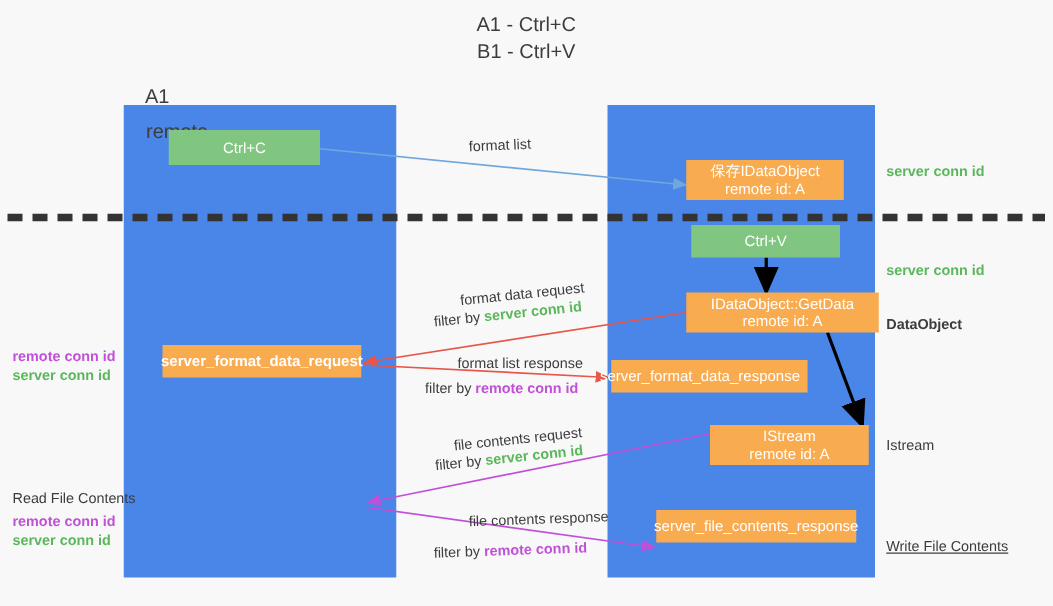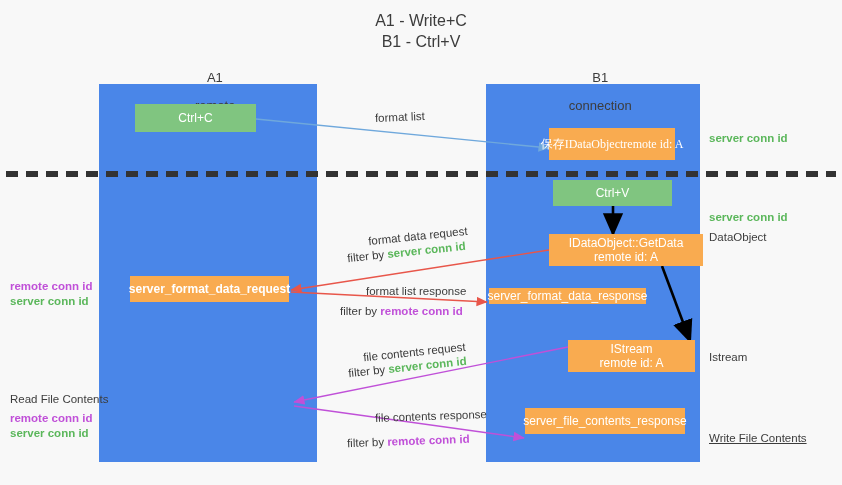--- a/index.html
+++ b/index.html
@@ -12,21 +12,21 @@
   #canvas{position:relative;width:842px;height:485px;}
   svg.layer{position:absolute;left:0;top:0;width:842px;height:485px;pointer-events:none;}
 
   .title{
     position:absolute;left:0;top:10px;width:842px;text-align:center;
     font-size:16px;color:#3c3c3c;line-height:21px;white-space:pre;
   }
 
   .col{position:absolute;background:#4a86e8;}
   .col-head{
-    position:absolute;text-align:center;font-size:13px;color:#3c3c3c;
+    position:absolute;text-align:left;font-size:16px;color:#3c3c3c;
     line-height:14px;white-space:pre;
   }
 
   .node{
     position:absolute;display:flex;align-items:center;justify-content:center;
     text-align:center;color:#ffffff;font-size:12px;line-height:14px;
     white-space:pre;box-sizing:border-box;padding:3px 6px;
   }
   .node.orange{background:#f9ab50;}
   .node.green{background:#80c580;align-items:center;}
@@ -41,33 +41,29 @@
   }
   .green-txt{color:#5bb75b;font-weight:bold;}
   .purple-txt{color:#c050d8;font-weight:bold;}
   .stack{position:absolute;font-size:11.5px;line-height:15px;white-space:nowrap;}
 </style>
 </head>
 <body>
 
 <div id="canvas">
 
-  <div class="title">A1 - Write+C
+  <div class="title">A1 - Ctrl+C
 B1 - Ctrl+V</div>
 
   <div class="col" style="left:99px;top:84px;width:218px;height:378px;"></div>
   <div class="col" style="left:486px;top:84px;width:214px;height:378px;"></div>
 
   <div class="col-head" style="left:99px;top:57px;width:218px;">
     <span>A1</span><br>
     <span>remote</span>
-  </div>
-  <div class="col-head" style="left:486px;top:57px;width:214px;">
-    <span>B1</span><br>
-    <span>connection</span>
   </div>
 
   <svg class="layer">
     <defs>
       <marker id="ah-blue" markerWidth="9" markerHeight="9" refX="7.5" refY="4" orient="auto">
         <path d="M0,0.6 L8,4 L0,7.4 z" fill="#6fa8dc"></path>
       </marker>
       <marker id="ah-red" markerWidth="9" markerHeight="9" refX="7.5" refY="4" orient="auto">
         <path d="M0,0.6 L8,4 L0,7.4 z" fill="#e8564a"></path>
       </marker>
@@ -93,39 +89,39 @@
 
     <line x1="568" y1="347" x2="294" y2="402" stroke="#c050d8" stroke-width="1.4" marker-end="url(#ah-purple)"></line>
 
     <line x1="294" y1="406" x2="524" y2="438" stroke="#c050d8" stroke-width="1.4" marker-end="url(#ah-purple)"></line>
   </svg>
 
   <div class="node green" style="left:135px;top:104px;width:121px;height:28px;">
     <span>Ctrl+C</span>
   </div>
 
-  <div class="node orange" style="left:549px;top:128px;width:126px;height:32px;flex-direction:row;font-family:Liberation Serif, serif;">
+  <div class="node orange" style="left:549px;top:128px;width:126px;height:32px;flex-direction:column;">
     <span>保存IDataObject</span>
     <span>remote id: A</span>
   </div>
 
   <div class="node green" style="left:553px;top:180px;width:119px;height:26px;">
     <span>Ctrl+V</span>
   </div>
 
   <div class="node orange" style="left:549px;top:234px;width:154px;height:32px;flex-direction:column;">
     <span>IDataObject::GetData</span>
     <span>remote id: A</span>
   </div>
 
   <div class="node orange" style="left:130px;top:276px;width:159px;height:26px;font-weight:bold;">
     <span>server_format_data_request</span>
   </div>
 
-  <div class="node orange" style="left:489px;top:288px;width:157px;height:16px;">
+  <div class="node orange" style="left:489px;top:288px;width:157px;height:26px;justify-content:flex-end;">
     <span>server_format_data_response</span>
   </div>
 
   <div class="node orange" style="left:568px;top:340px;width:127px;height:32px;flex-direction:column;">
     <span>IStream</span>
     <span>remote id: A</span>
   </div>
 
 
   <div class="node orange" style="left:525px;top:408px;width:160px;height:26px;">
@@ -159,21 +155,21 @@
 
   <div class="edge-label" style="left:375px;top:409px;transform:rotate(-2deg);">
     <span>file contents response</span>
   </div>
   <div class="edge-label" style="left:347px;top:434px;transform:rotate(-2deg);">
     <span>filter by </span><span class="purple-txt">remote conn id</span>
   </div>
 
   <div class="side-label green-txt" style="left:709px;top:131px;">server conn id</div>
   <div class="side-label green-txt" style="left:709px;top:210px;">server conn id</div>
-  <div class="side-label" style="left:709px;top:230px;">DataObject</div>
+  <div class="side-label" style="left:709px;top:253px;font-weight:bold;">DataObject</div>
   <div class="side-label" style="left:709px;top:350px;">Istream</div>
   <div class="side-label" style="left:709px;top:431px;text-decoration:underline;">Write File Contents</div>
 
   <div class="stack" style="left:10px;top:279px;">
     <span class="purple-txt">remote conn id</span><br>
     <span class="green-txt">server conn id</span>
   </div>
 
   <div class="side-label" style="left:10px;top:392px;">Read File Contents</div>
   <div class="stack" style="left:10px;top:411px;">

